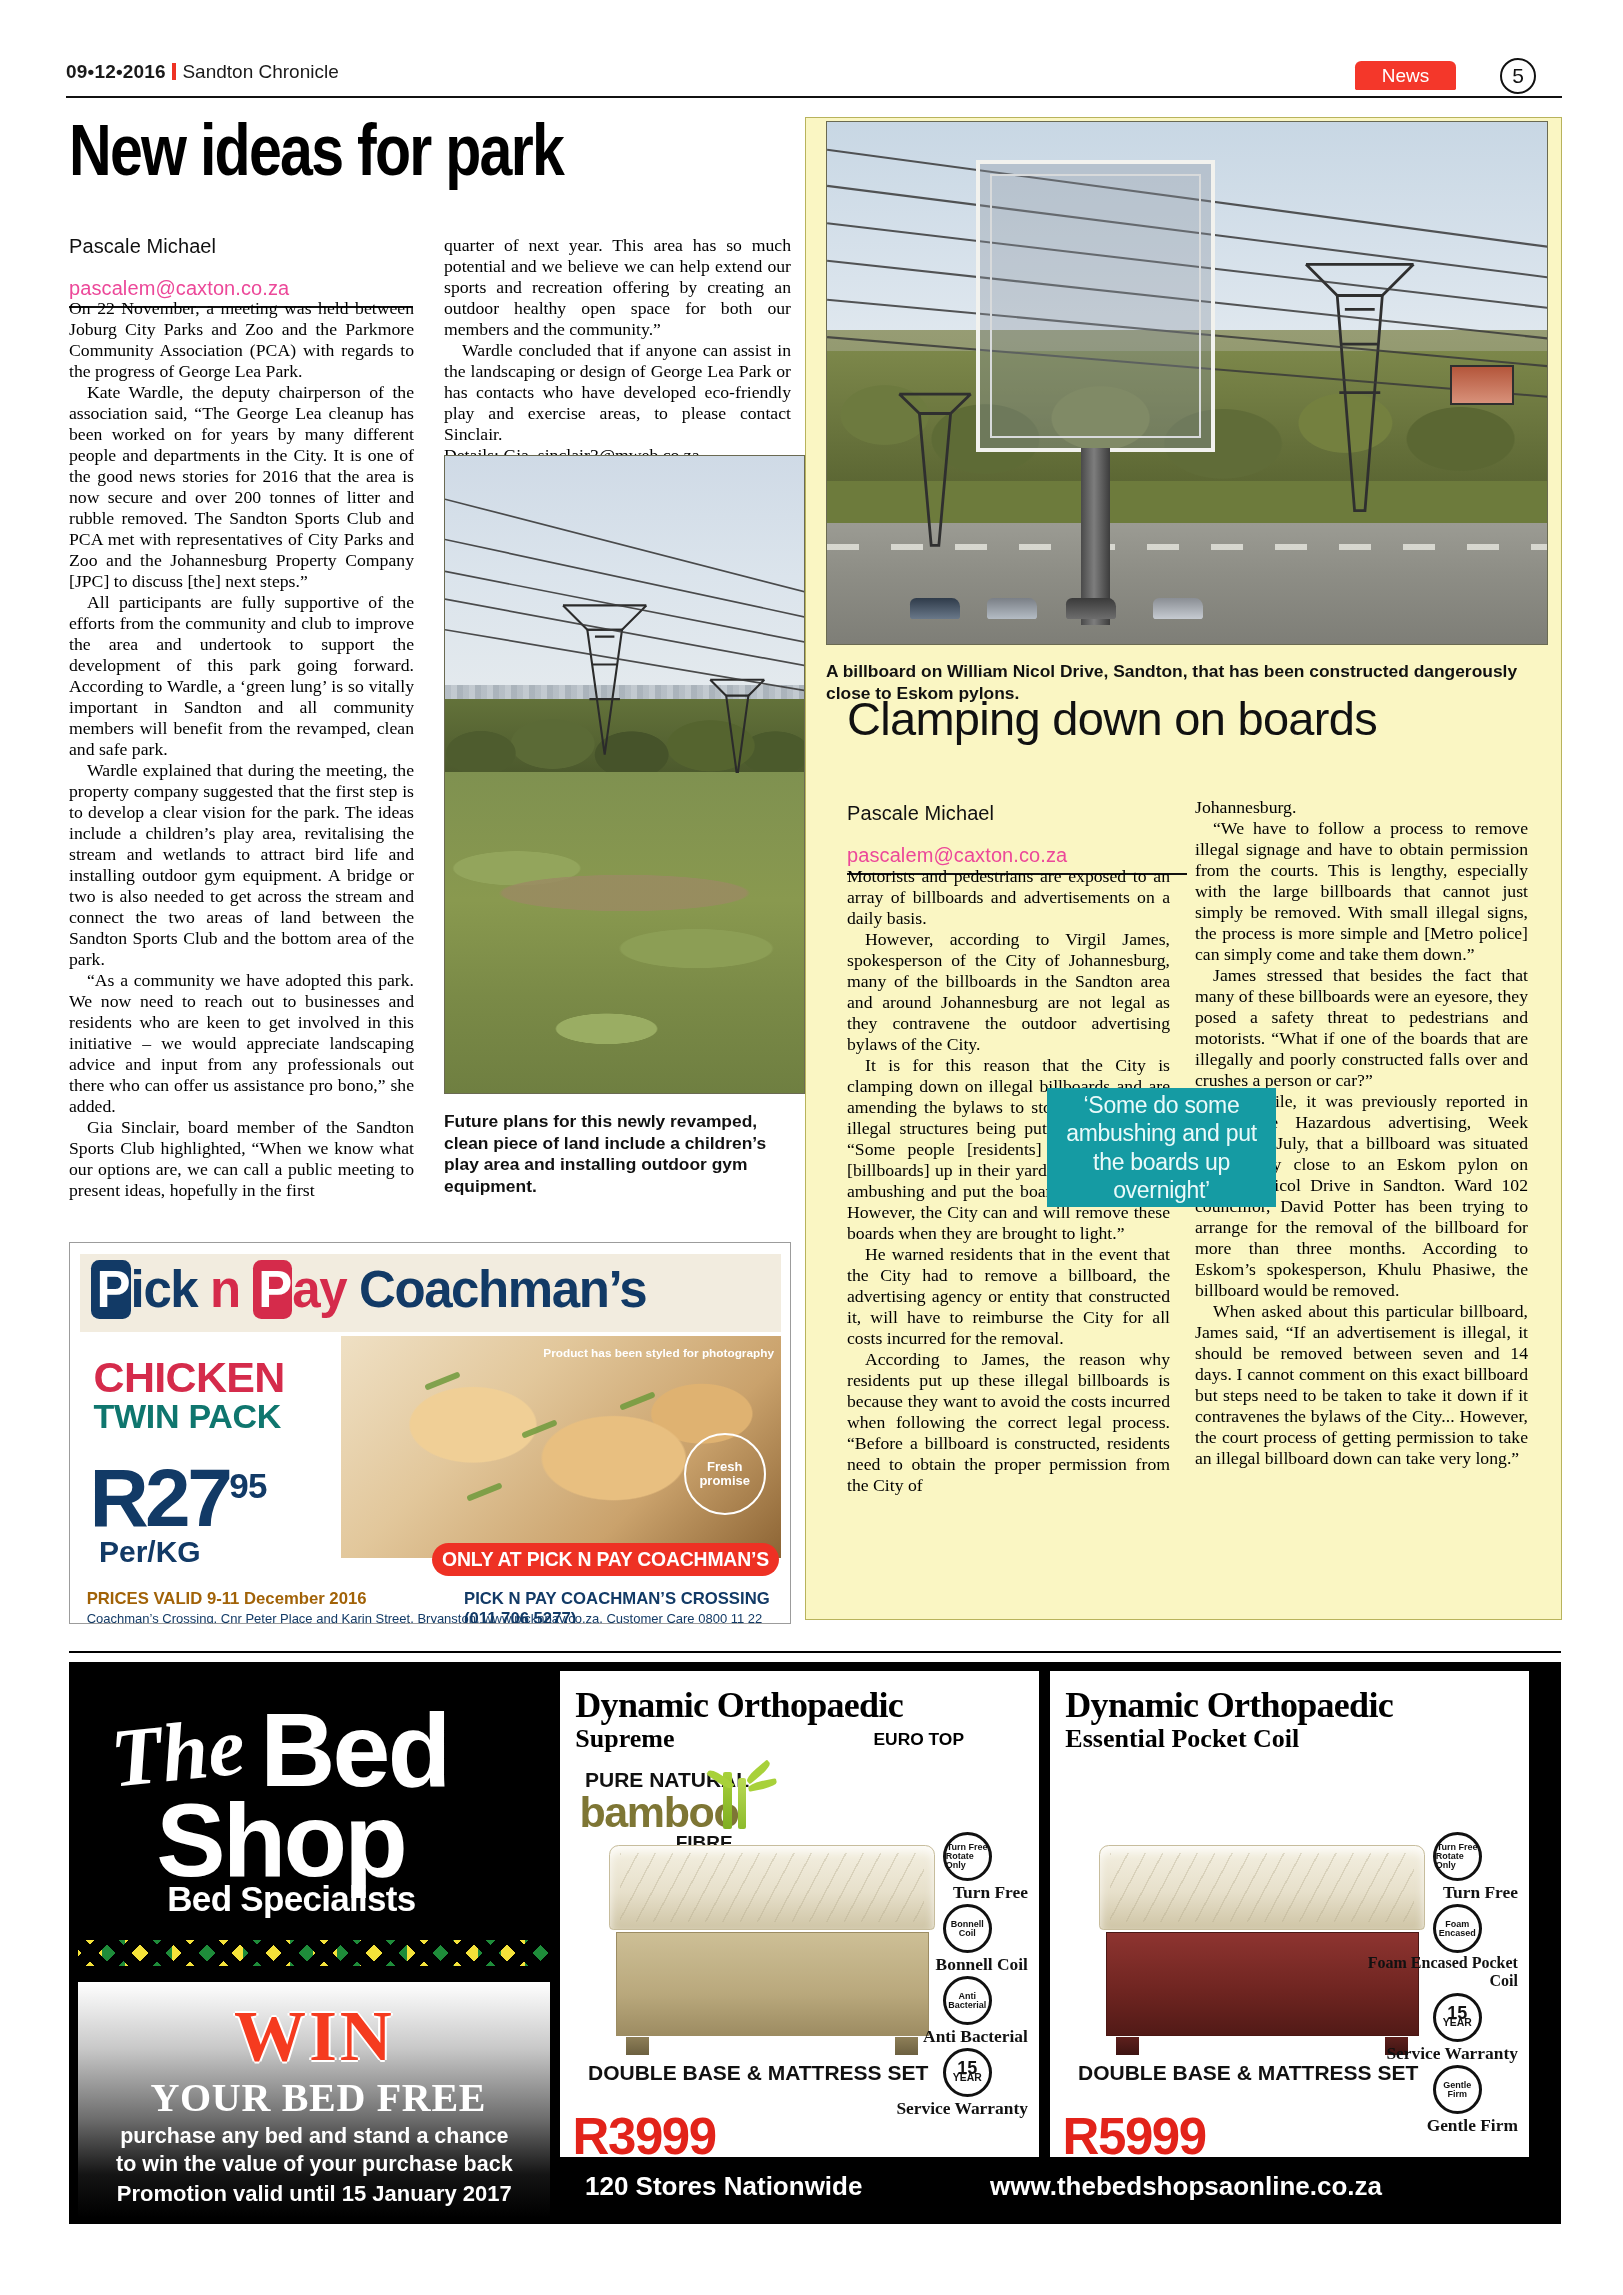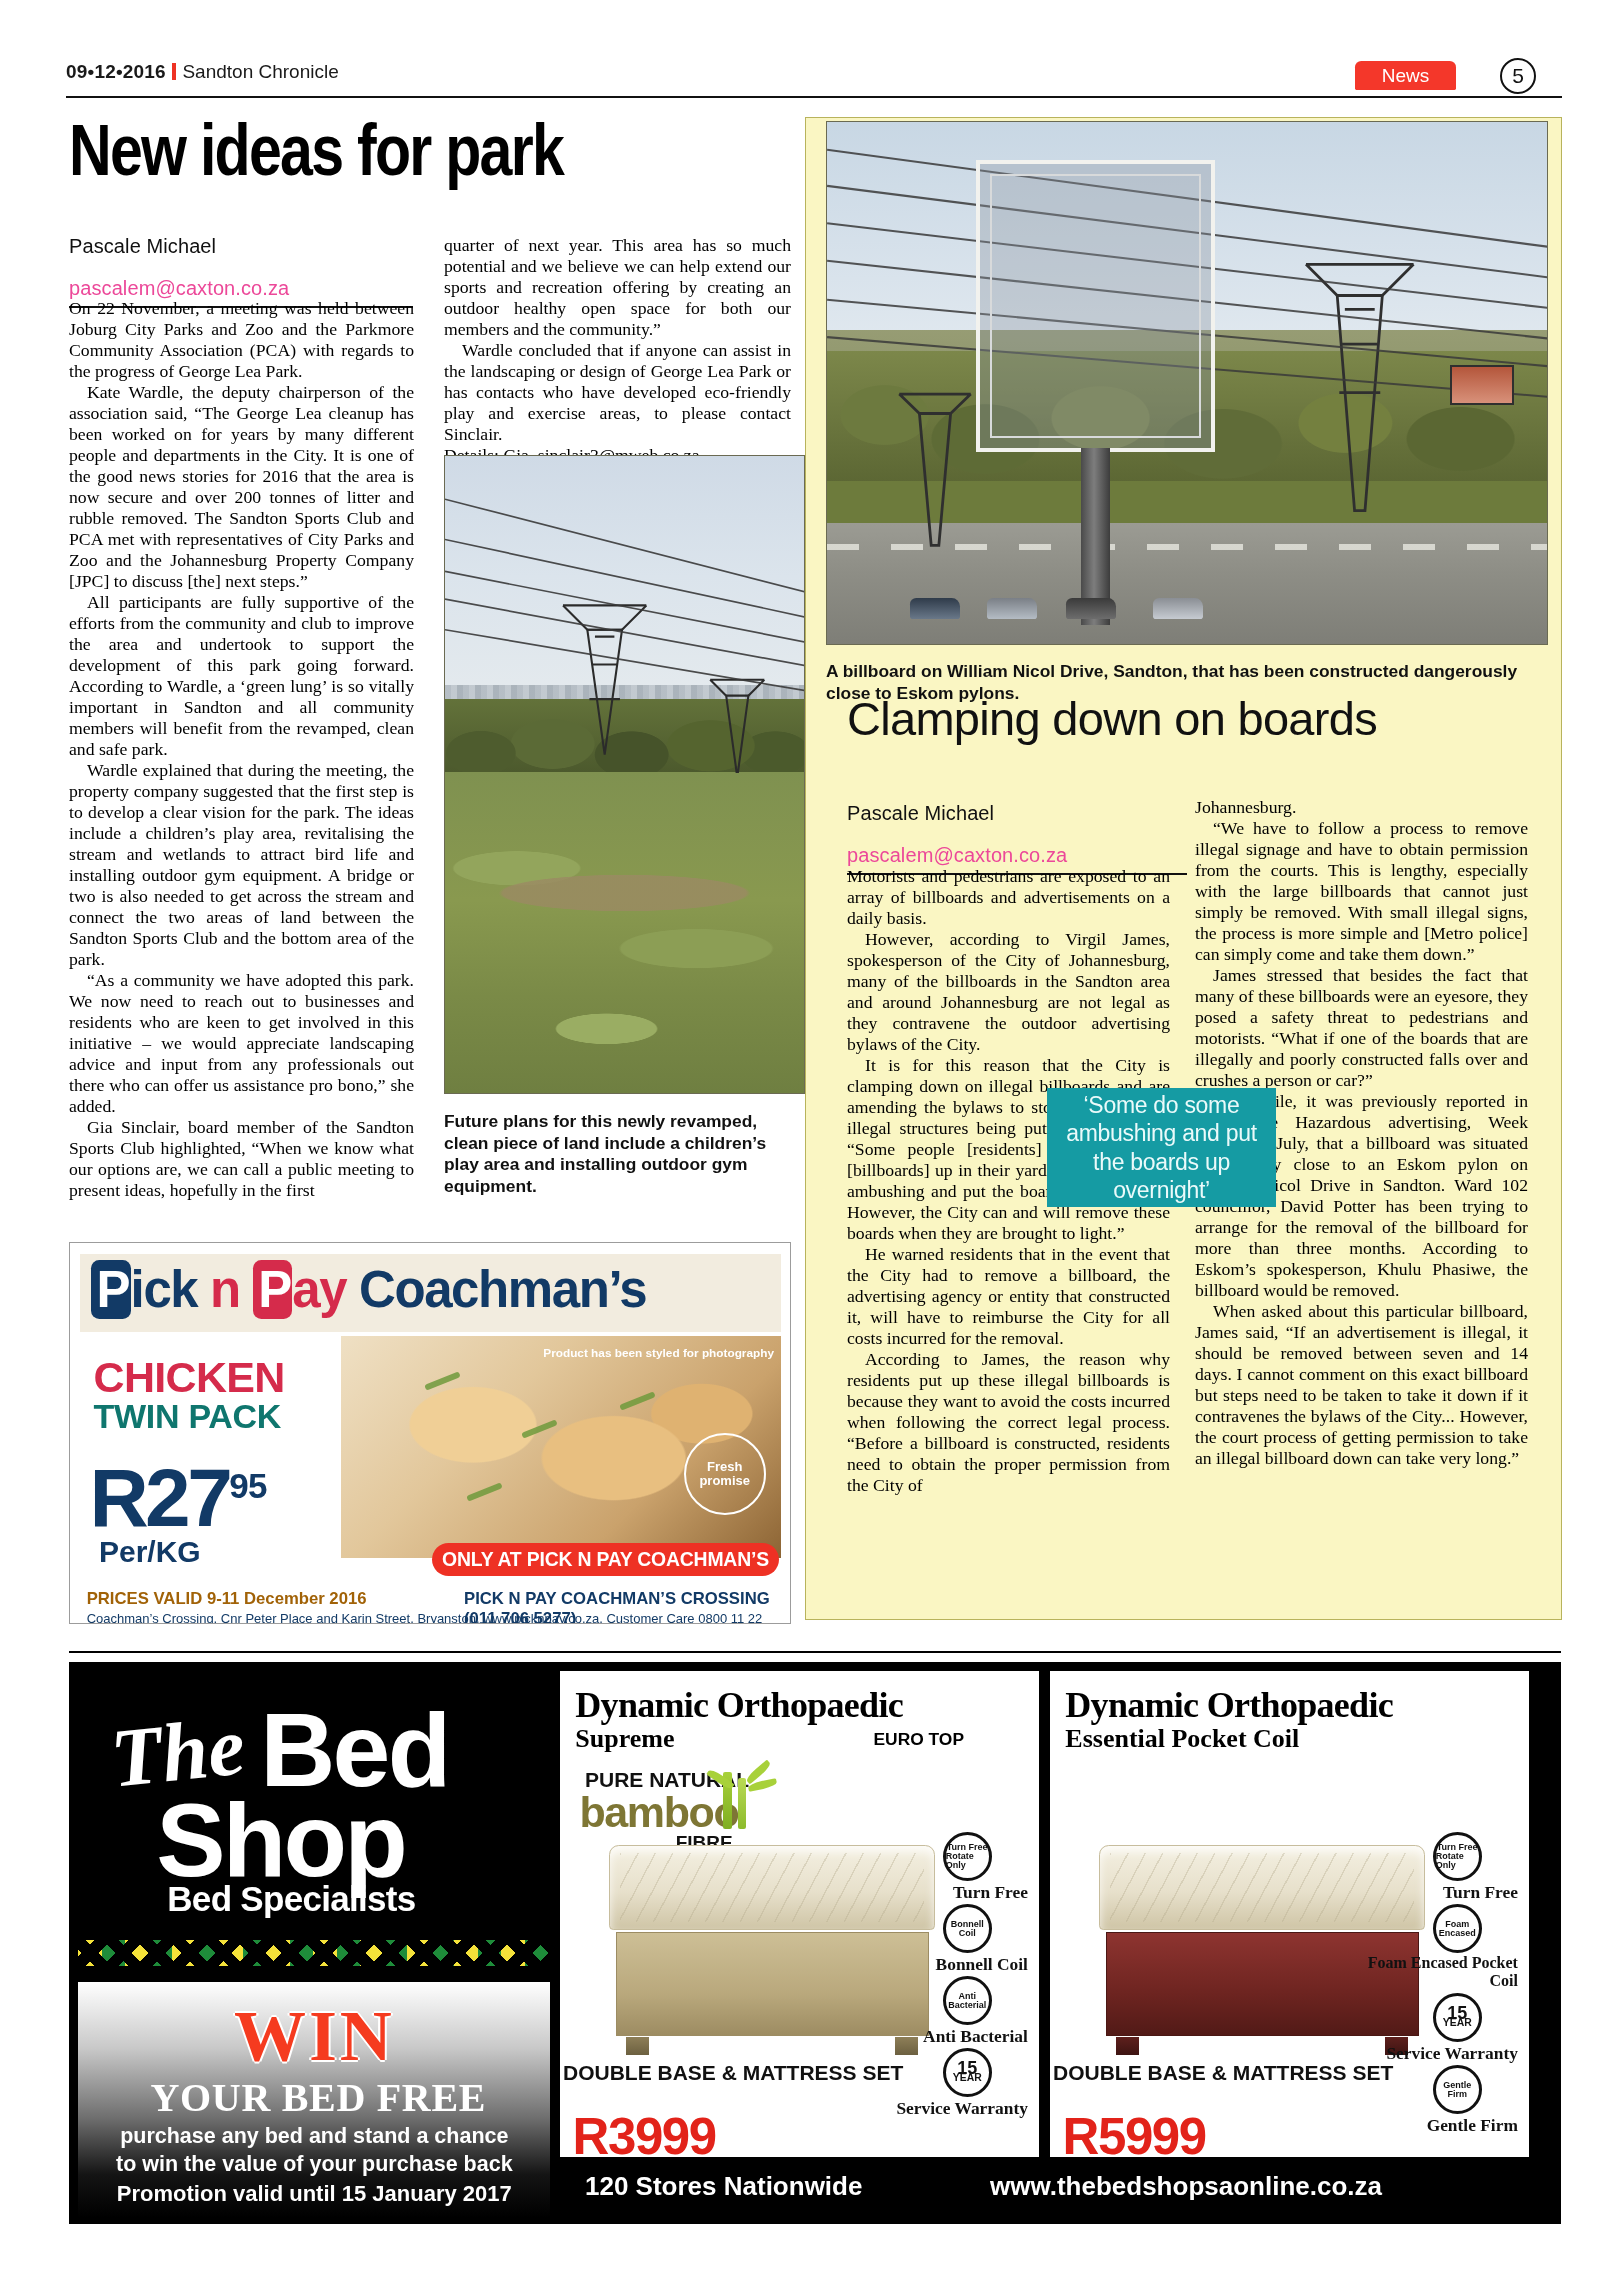--- a/index.html
+++ b/index.html
@@ -274,21 +274,21 @@
   .badge-row { position:relative; height:72px; }
   .badge-circle { position:absolute; right:39px; top:0; width:49px; height:49px;
     border:3.5px solid #111; border-radius:50%; background:#fff;
     display:flex; flex-direction:column; align-items:center; justify-content:center;
     font-family:"Liberation Sans", sans-serif; font-weight:700; font-size:9px; color:#111; line-height:9px; }
   .badge-circle.big { font-size:18px; }
   .badge-circle.big small { font-size:10.4px; display:block; }
   .badge-label { position:absolute; right:2.8px; top:50px; width:157px; text-align:right;
     font-family:"Liberation Serif", serif; font-weight:700; font-size:17.4px; color:#111; }
 
-  .bp-setlabel { position:absolute; left:3px; top:389px;
+  .bp-setlabel { position:absolute; left:28px; top:389px;
     font-family:"Liberation Sans", sans-serif; font-weight:700; font-size:21px; line-height:25px; color:#111; }
   .bp-price { position:absolute; left:12.5px; top:436px;
     font-family:"Liberation Sans", sans-serif; font-weight:700; font-size:51px; color:#e2231a; letter-spacing:-1.4px; }
 
   .bs-bottombar { position:absolute; left:490px; top:498px; width:969px; height:49px; background:#000; }
   .bs-stores { position:absolute; left:25px; top:9.7px;
     font-family:"Liberation Sans", sans-serif; font-weight:700; font-size:26px; color:#fff; }
   .bs-web { position:absolute; left:430px; top:9.7px;
     font-family:"Liberation Sans", sans-serif; font-weight:700; font-size:26px; color:#fff; }
 

